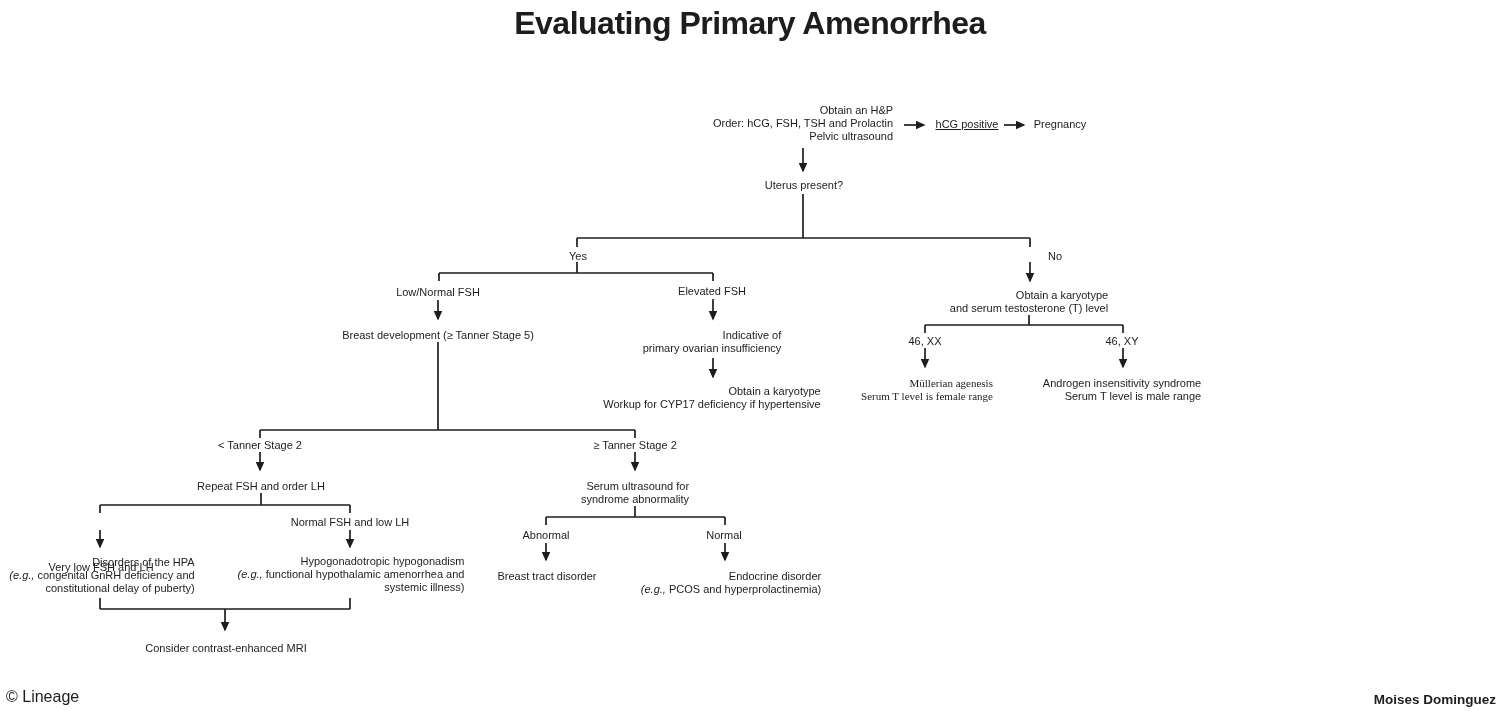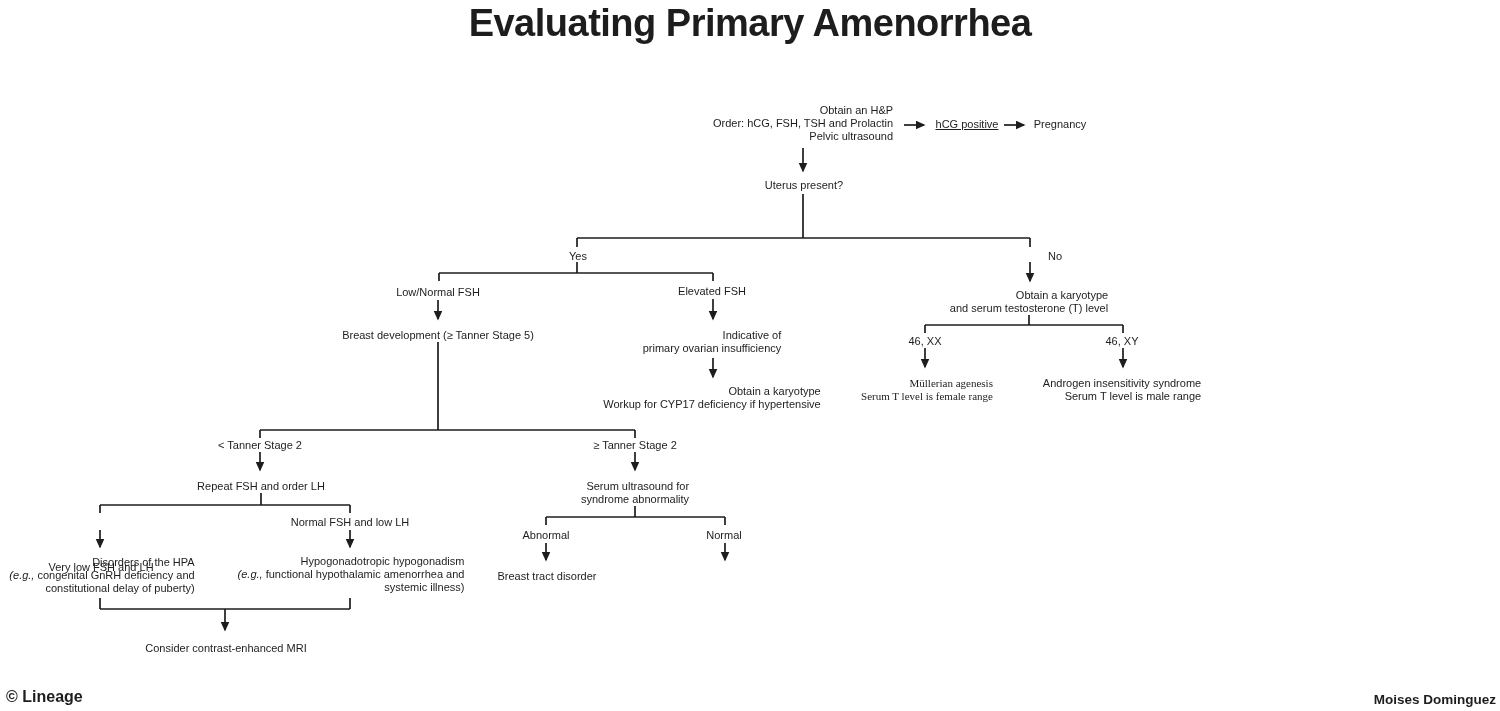--- a/index.html
+++ b/index.html
@@ -1,24 +1,24 @@
 <!DOCTYPE html>
 <html><head>
 <meta charset="utf-8">
 <style>
   html,body{margin:0;padding:0;background:#ffffff;}
   #stage{position:relative;width:1500px;height:711px;background:#ffffff;overflow:hidden;
          font-family:"Liberation Sans", sans-serif;color:#1d1d1d;}
   #edges{position:absolute;left:0;top:0;}
   .title{position:absolute;left:0;top:0;width:1500px;text-align:center;
-         font-size:38px;font-weight:bold;letter-spacing:-0.5px;line-height:46px;}
+         font-size:32px;font-weight:bold;letter-spacing:-0.5px;line-height:46px;}
   .node{position:absolute;transform:translateX(-50%);text-align:right;
         font-size:11px;line-height:13px;white-space:nowrap;}
   .eg{font-style:italic;}
-  .footer-left{position:absolute;left:6px;top:688px;font-size:16px;font-weight:bold;text-align:right;}
+  .footer-left{position:absolute;left:6px;top:688px;font-size:16px;font-weight:normal;text-align:right;}
   .footer-right{position:absolute;right:4px;top:692px;font-size:13.5px;font-weight:bold;}
 </style>
 </head>
 <body>
 
 <div id="stage">
 
   <div class="title">Evaluating Primary Amenorrhea</div>
 
   <svg id="edges" width="1500" height="711" viewBox="0 0 1500 711">
@@ -153,17 +153,21 @@
   <div class="node" style="left:635px;top:480px;">
     <span>Serum ultrasound for</span><br>
     <span>syndrome abnormality</span>
   </div>
 
   <div class="node" style="left:546px;top:529px;">Abnormal</div>
   <div class="node" style="left:724px;top:529px;">Normal</div>
 
   <div class="node" style="left:547px;top:570px;">Breast tract disorder</div>
 
+  <div class="node" style="left:731px;top:570px;">
+    <span>Endocrine disorder</span><br>
+    <span class="eg">(e.g.,</span><span> PCOS and hyperprolactinemia)</span>
+  </div>
 
   <div class="footer-left">© Lineage</div>
   <div class="footer-right">Moises Dominguez</div>
 
 </div>
 
 </body></html>

